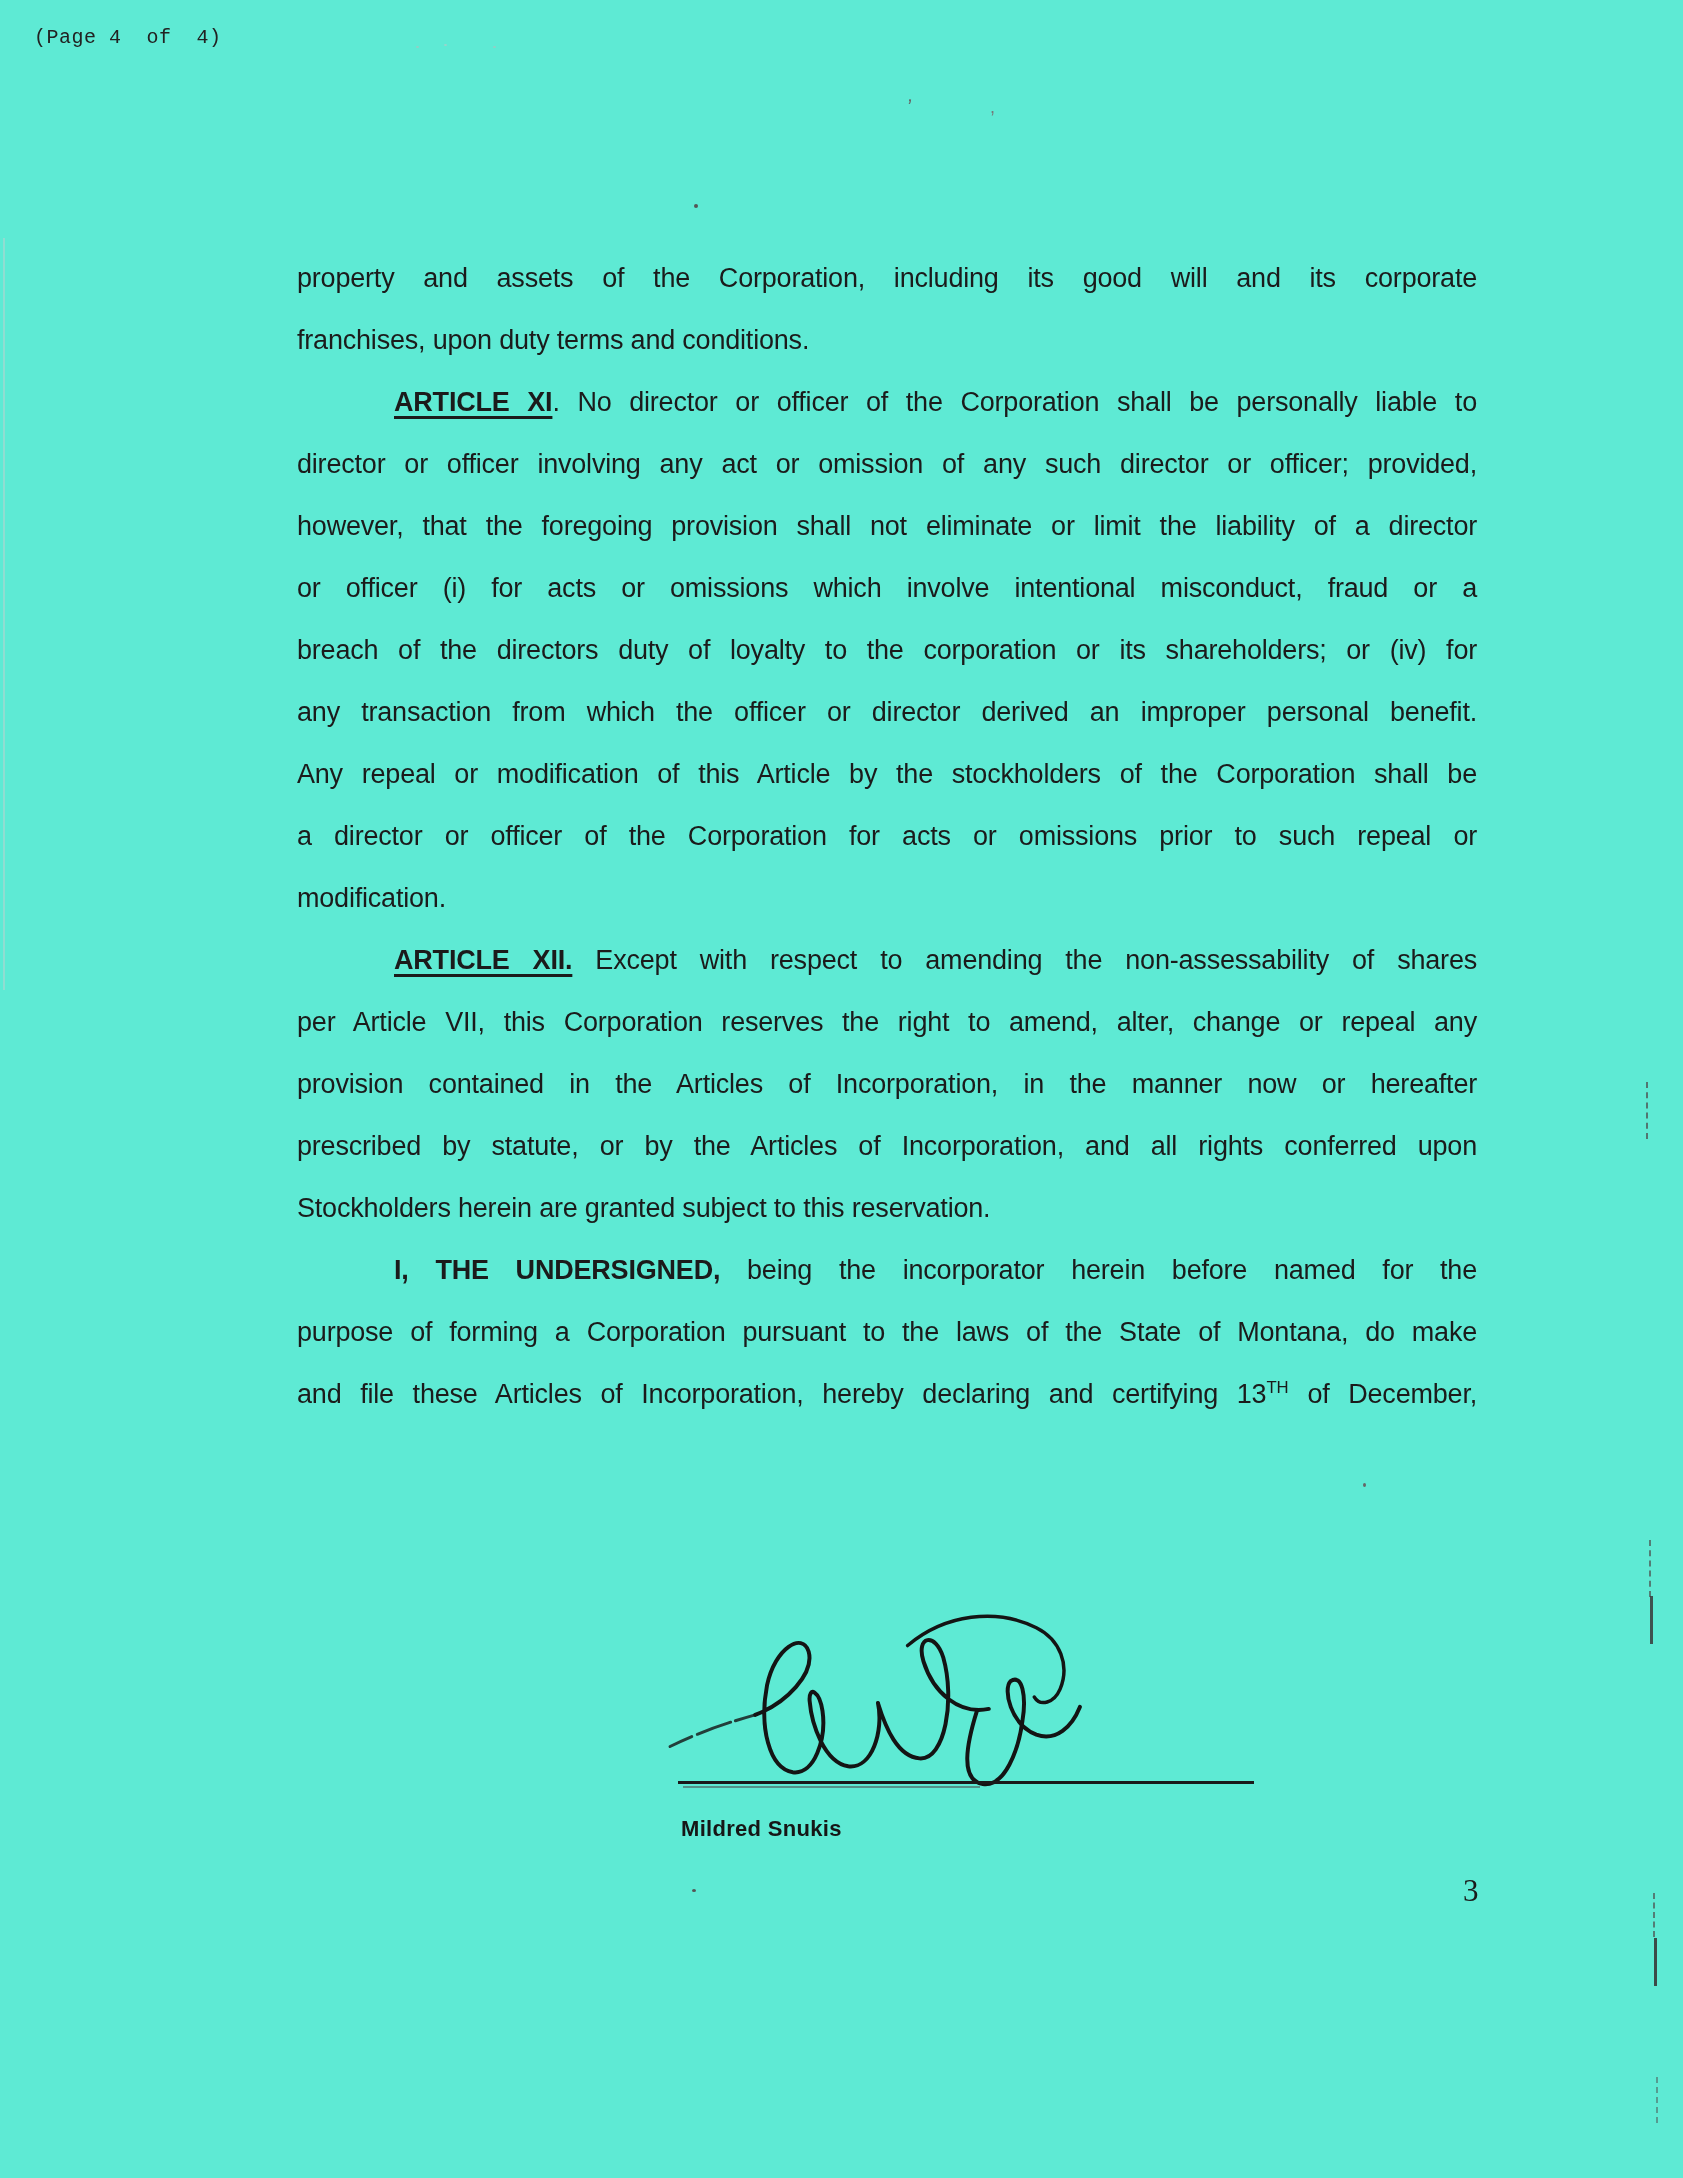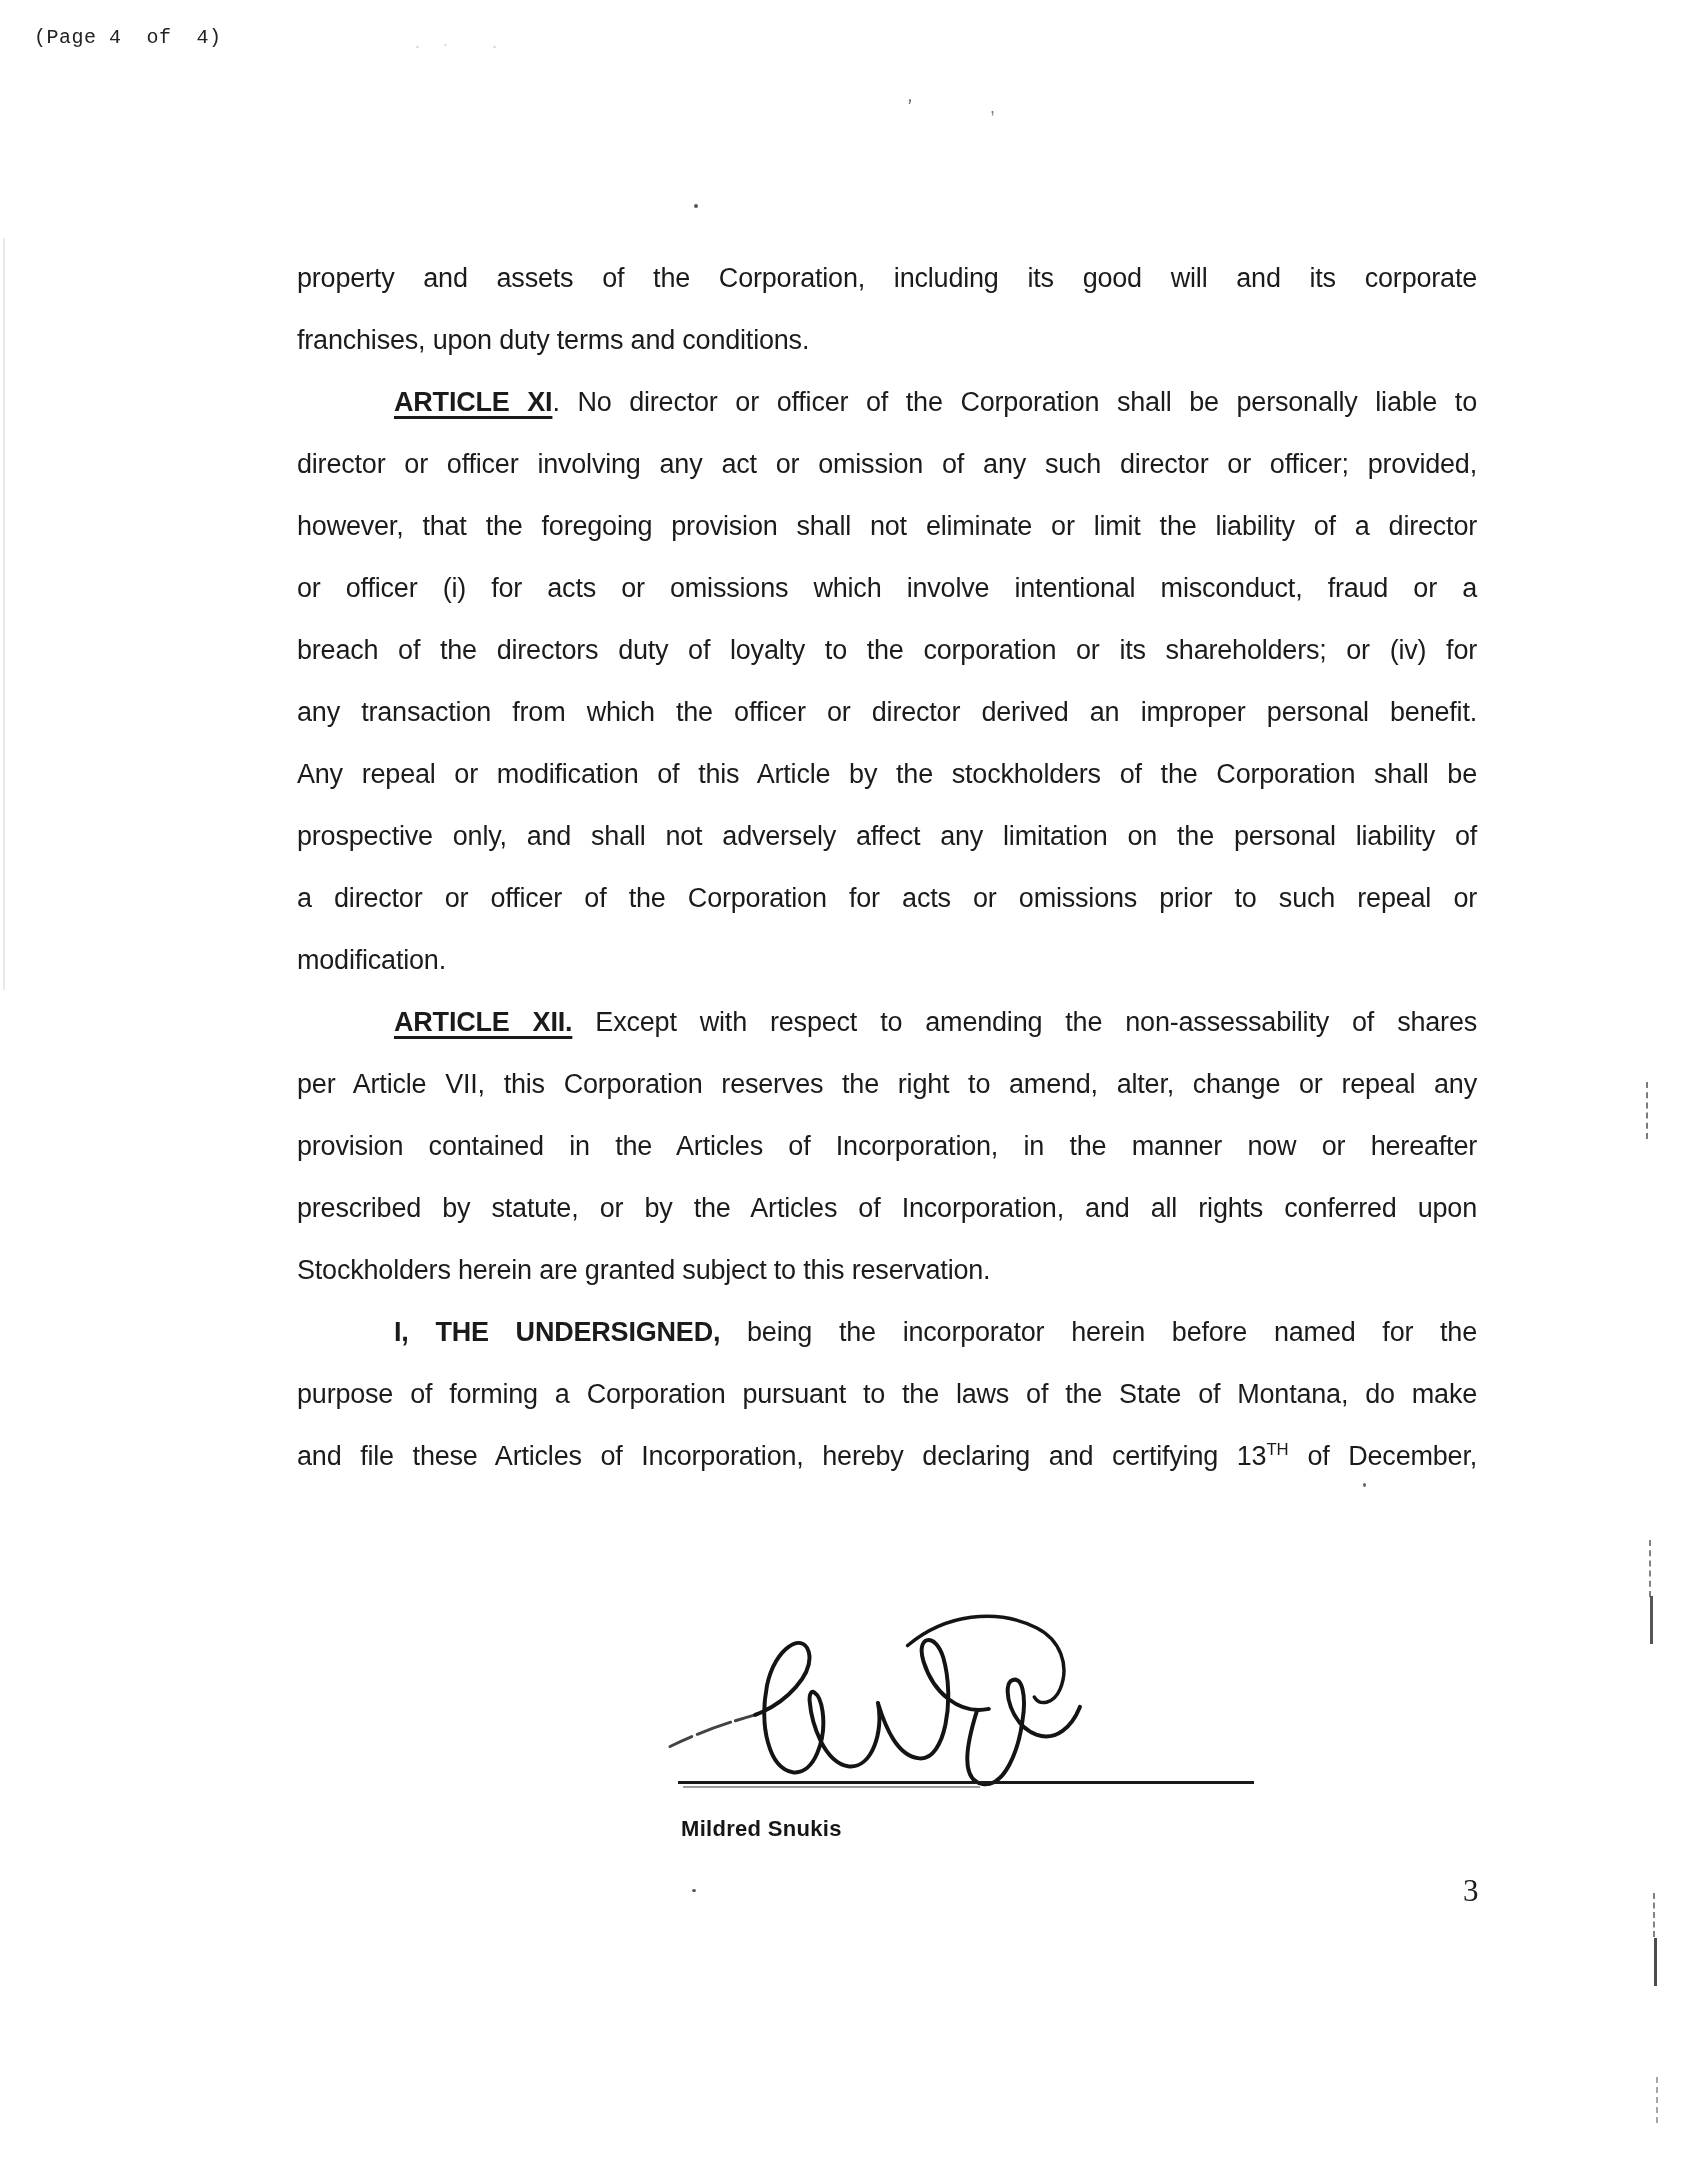--- a/index.html
+++ b/index.html
@@ -1,19 +1,19 @@
 <!DOCTYPE html>
 <html><head>
 <meta charset="utf-8">
 <style>
   html,body{margin:0;padding:0;background:#e8e8e8;}
   .page{
     position:relative;
     width:1683px;height:2178px;
-    background:#ffffff;
+    background:#5eead4;
     overflow:hidden;
     font-family:"Liberation Sans", sans-serif;
     color:#1c1c1c;
   }
   
   .scan-header{
     position:absolute;left:34px;top:26px;
     font-family:"Liberation Mono", monospace;
     font-size:20px;letter-spacing:0.5px;color:#222;
     white-space:pre;
@@ -90,21 +90,20 @@
   <div class="doc-body">
       <div class="line j"><span>property and assets of the Corporation, including its good will and its corporate</span></div>
       <div class="line"><span>franchises, upon duty terms and conditions.</span></div>
       <div class="line j ind"><span class="b u">ARTICLE XI</span><span>.  No director or officer of the Corporation shall be personally liable to</span></div>
       <div class="line j"><span>director or officer involving any act or omission of any such director or officer; provided,</span></div>
       <div class="line j"><span>however, that the foregoing provision shall not eliminate or limit the liability of a director</span></div>
       <div class="line j"><span>or officer (i) for acts or omissions which involve intentional misconduct, fraud or a</span></div>
       <div class="line j"><span>breach of the directors duty of loyalty to the corporation or its shareholders; or (iv) for</span></div>
       <div class="line j"><span>any transaction from which the officer or director derived an improper personal benefit.</span></div>
       <div class="line j"><span>Any repeal or modification of this Article by the stockholders of the Corporation shall be</span></div>
-      <div class="line j"><span>prospective only, and shall not adversely affect any limitation on the personal liability of</span></div>
       <div class="line j"><span>a director or officer of the Corporation for acts or omissions prior to such repeal or</span></div>
       <div class="line"><span>modification.</span></div>
       <div class="line j ind"><span class="b u">ARTICLE XII.</span><span>  Except with respect to amending the non-assessability of shares</span></div>
       <div class="line j"><span>per Article VII, this Corporation reserves the right to amend, alter, change or repeal any</span></div>
       <div class="line j"><span>provision contained in the Articles of Incorporation, in the manner now or hereafter</span></div>
       <div class="line j"><span>prescribed by statute, or by the Articles of Incorporation, and all rights conferred upon</span></div>
       <div class="line"><span>Stockholders herein are granted subject to this reservation.</span></div>
       <div class="line j ind"><span class="b">I, THE UNDERSIGNED,</span><span> being the incorporator herein before named for the</span></div>
       <div class="line j"><span>purpose of forming a Corporation pursuant to the laws of the State of Montana, do make</span></div>
       <div class="line j"><span>and file these Articles of Incorporation, hereby declaring and certifying 13</span><span class="sup">TH</span><span> of December,</span></div>

